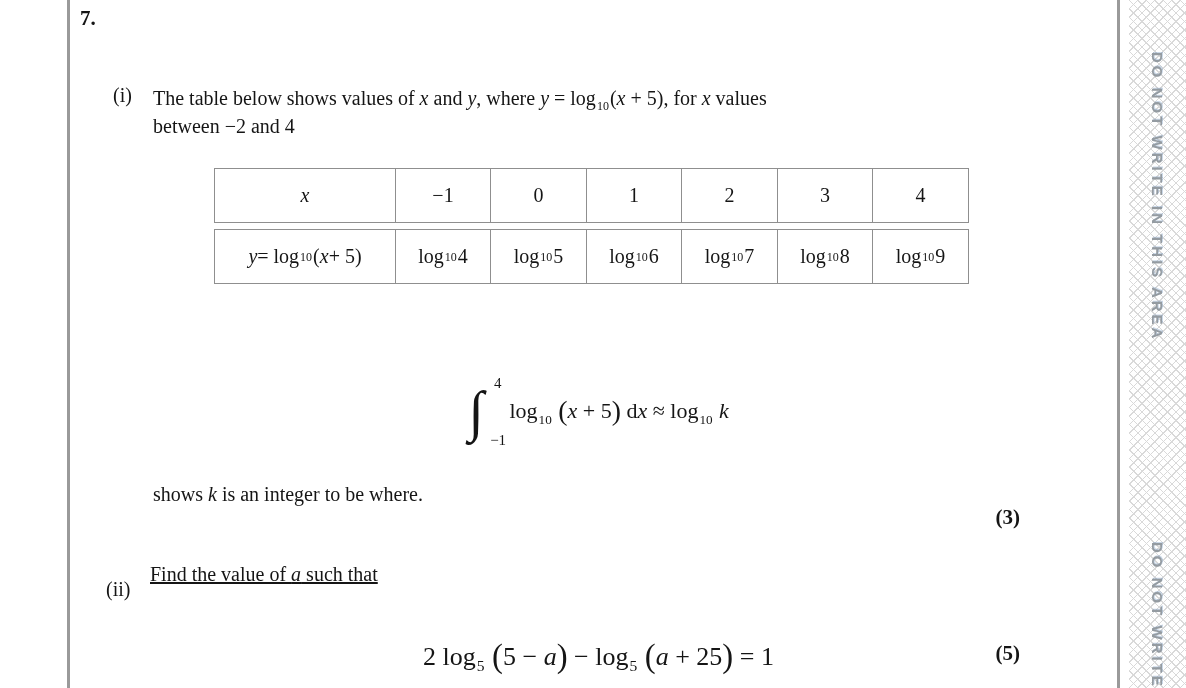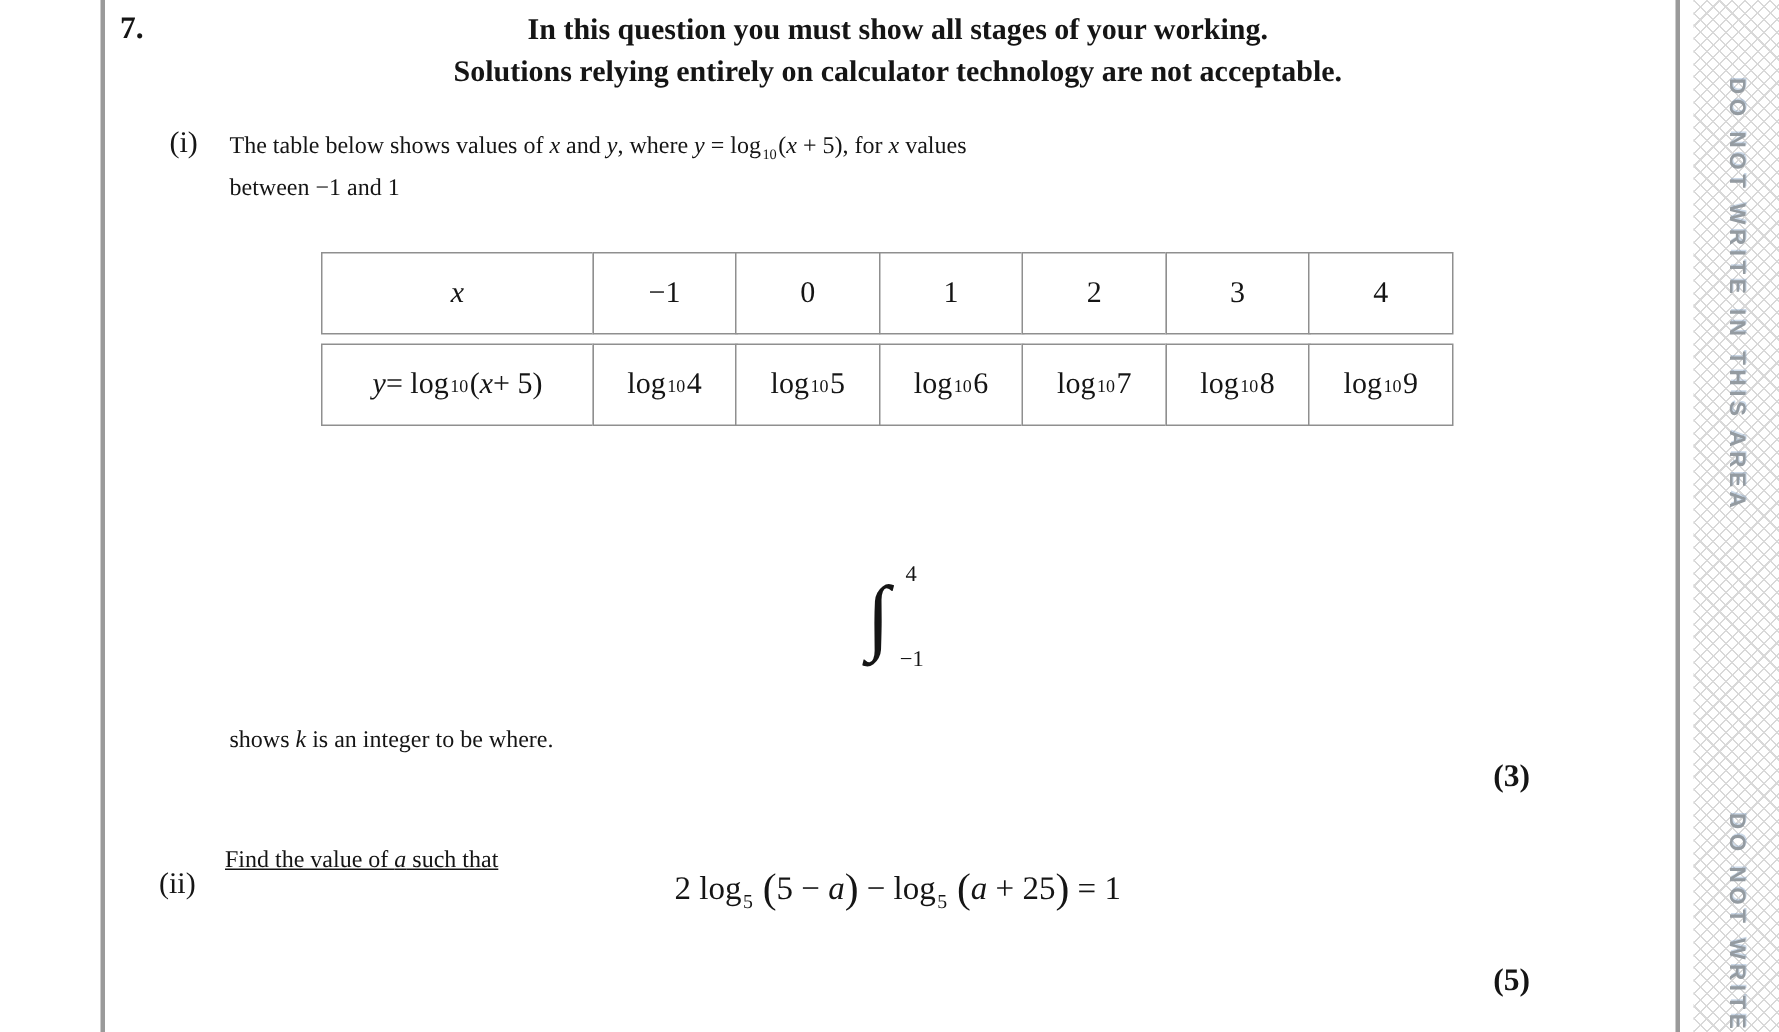--- a/index.html
+++ b/index.html
@@ -35,21 +35,21 @@
   .strip-text.bottom{top:542px;}
 
   
   .q-num{position:absolute;left:80px;top:6px;font-size:21px;font-weight:bold;}
   .header{
     position:absolute;left:80px;top:6px;width:1037px;
     text-align:center;font-weight:bold;font-size:20px;line-height:28px;
   }
 
   
-  .bodytext{position:absolute;font-size:16px;line-height:28px;}
+  .bodytext{position:absolute;font-size:20px;line-height:28px;}
   .part-label{position:absolute;font-size:20px;}
 
   
   .m-r{font-style:normal;}
   .m-i{font-style:italic;}
   sub.m-sub{font-size:0.60em;line-height:0;margin:0 1px 0 1px;}
   .m-p{font-size:126%;vertical-align:-0.06em;}
 
   
   .vtable{position:absolute;left:214px;top:168px;}
@@ -69,50 +69,46 @@
     position:absolute;left:80px;top:374px;width:1037px;height:74px;
     display:flex;align-items:center;justify-content:center;font-size:22px;
   }
   .int-wrap{position:relative;display:inline-block;padding:0 20px 0 0;margin-right:6px;}
   .int-symbol{font-size:56px;line-height:64px;display:inline-block;}
   .int-upper{position:absolute;top:-4px;right:2px;font-size:15px;}
   .int-lower{position:absolute;bottom:-6px;left:22px;font-size:15px;}
 
   
   .equation{
-    position:absolute;left:80px;top:576px;width:1037px;
-    text-align:center;font-size:22px;
+    position:absolute;left:80px;top:638px;width:1037px;
+    text-align:center;font-size:26px;
   }
 
   
   .marks{
     position:absolute;left:80px;width:940px;text-align:right;
     font-size:21px;font-weight:bold;
   }
   .marks.m3{top:505px;}
   .marks.m5{top:641px;}
 </style>
 </head>
 <body>
 
 <div class="page">
 
   <div class="vrule left"></div>
   <div class="vrule right"></div>
 
   <div class="q-num">7.</div>
 
-  <div class="header">
-    <div>In this question you must show all stages of your working.</div>
-    <div>Solutions relying entirely on calculator technology are not acceptable.</div>
-  </div>
 
   <div class="part-label" style="left:113px;top:84px;">(i)</div>
   <div class="bodytext" style="left:153px;top:84px;"><span class="m-r">The table below shows values of </span><span class="m-i">x</span><span class="m-r"> and </span><span class="m-i">y</span><span class="m-r">, where </span><span class="m-i">y</span><span class="m-r"> = log</span><sub class="m-sub">10</sub><span class="m-r">(</span><span class="m-i">x</span><span class="m-r"> + 5),  for </span><span class="m-i">x</span><span class="m-r"> values</span></div>
-  <div class="bodytext" style="left:153px;top:112px;"><span class="m-r">between −1 and 1</span></div>
+  <div class="bodytext" style="left:153px;top:112px;"><span class="m-r">between −2 and 4</span></div>
 
   <div class="vtable">
     <div class="t-row">
       <div class="t-cell c0">
           <span class="m-i">x</span>
         </div>
       <div class="t-cell cn">
           <span class="m-r">−1</span>
         </div>
       <div class="t-cell cn">
@@ -173,20 +169,21 @@
     </div>
   </div>
 
 
   <div class="integral-display">
     <span class="int-wrap">
       <span class="int-symbol">∫</span>
       <span class="int-upper">4</span>
       <span class="int-lower">−1</span>
     </span>
+    <span><span class="m-r">log</span><sub class="m-sub">10</sub><span class="m-r"> </span><span class="m-p">(</span><span class="m-i">x</span><span class="m-r"> + 5</span><span class="m-p">)</span><span class="m-r"> d</span><span class="m-i">x</span><span class="m-r">  ≈  log</span><sub class="m-sub">10</sub><span class="m-r"> </span><span class="m-i">k</span></span>
   </div>
 
   <div class="bodytext" style="left:153px;top:480px;"><span class="m-r">shows </span><span class="m-i">k</span><span class="m-r"> is an integer to be where.</span></div>
 
   <div class="marks m3">(3)</div>
 
   <div class="part-label" style="left:106px;top:578px;">(ii)</div>
   <div class="bodytext" style="left:150px;top:560px;text-decoration:underline;"><span class="m-r">Find the value of </span><span class="m-i">a</span><span class="m-r"> such that</span></div>
 
   <div class="equation"><span class="m-r">2 log</span><sub class="m-sub">5</sub><span class="m-r"> </span><span class="m-p">(</span><span class="m-r">5 − </span><span class="m-i">a</span><span class="m-p">)</span><span class="m-r"> − log</span><sub class="m-sub">5</sub><span class="m-r"> </span><span class="m-p">(</span><span class="m-i">a</span><span class="m-r"> + 25</span><span class="m-p">)</span><span class="m-r"> = 1</span></div>

